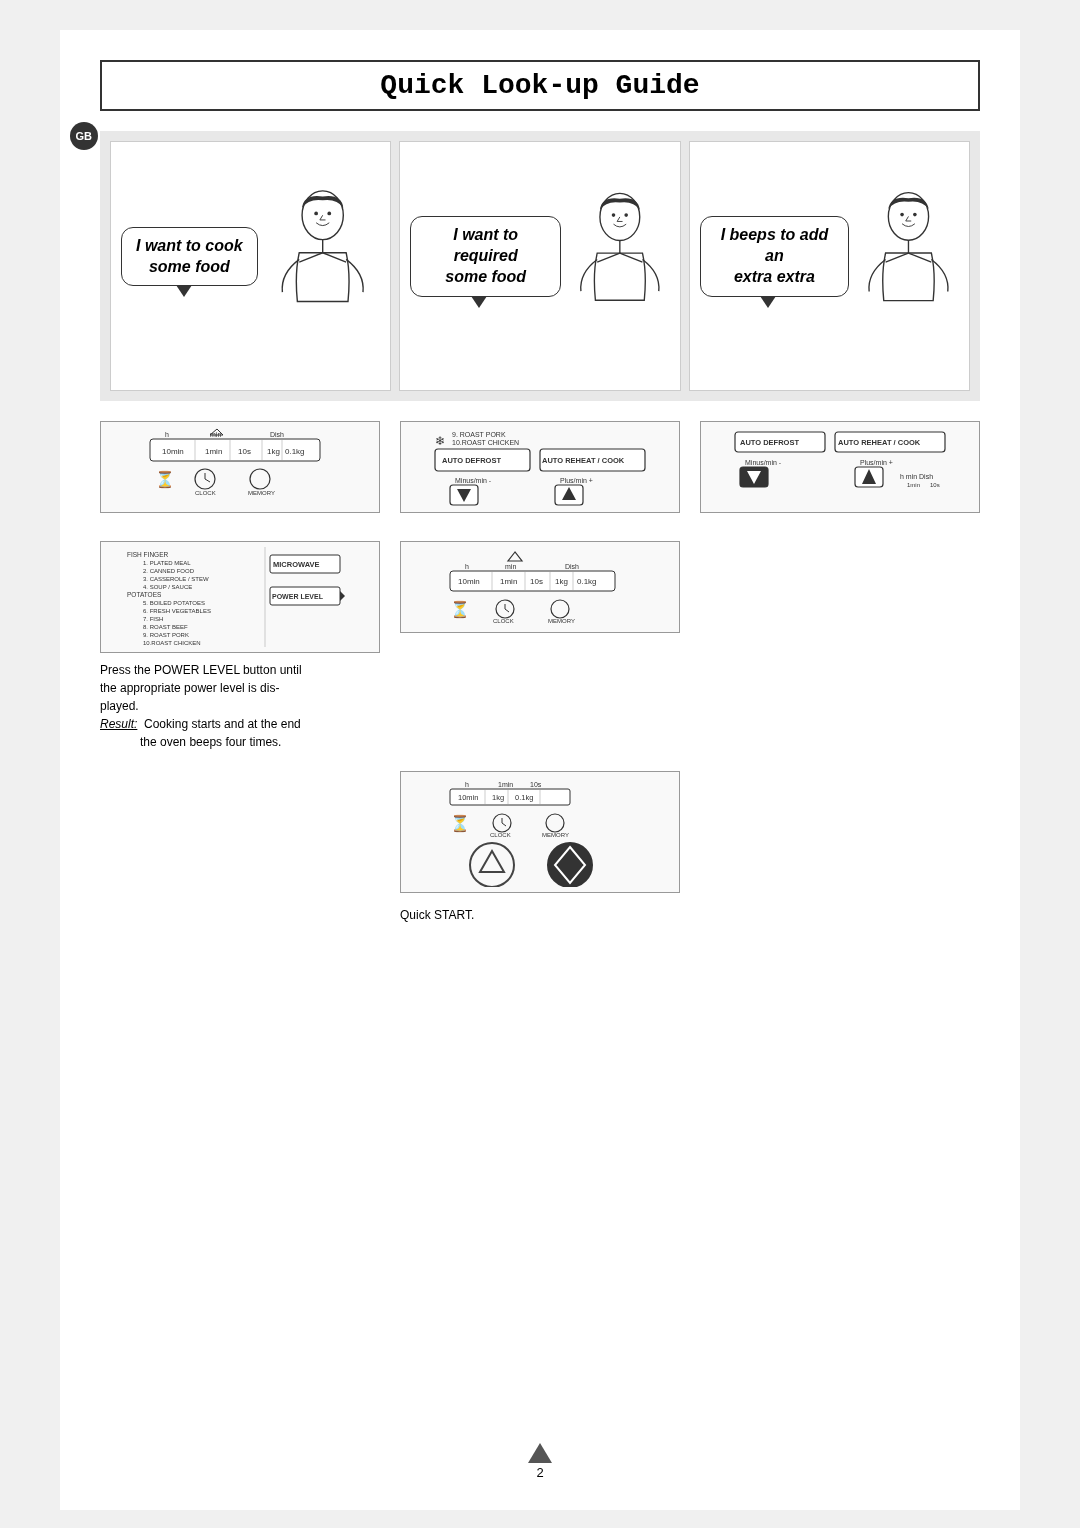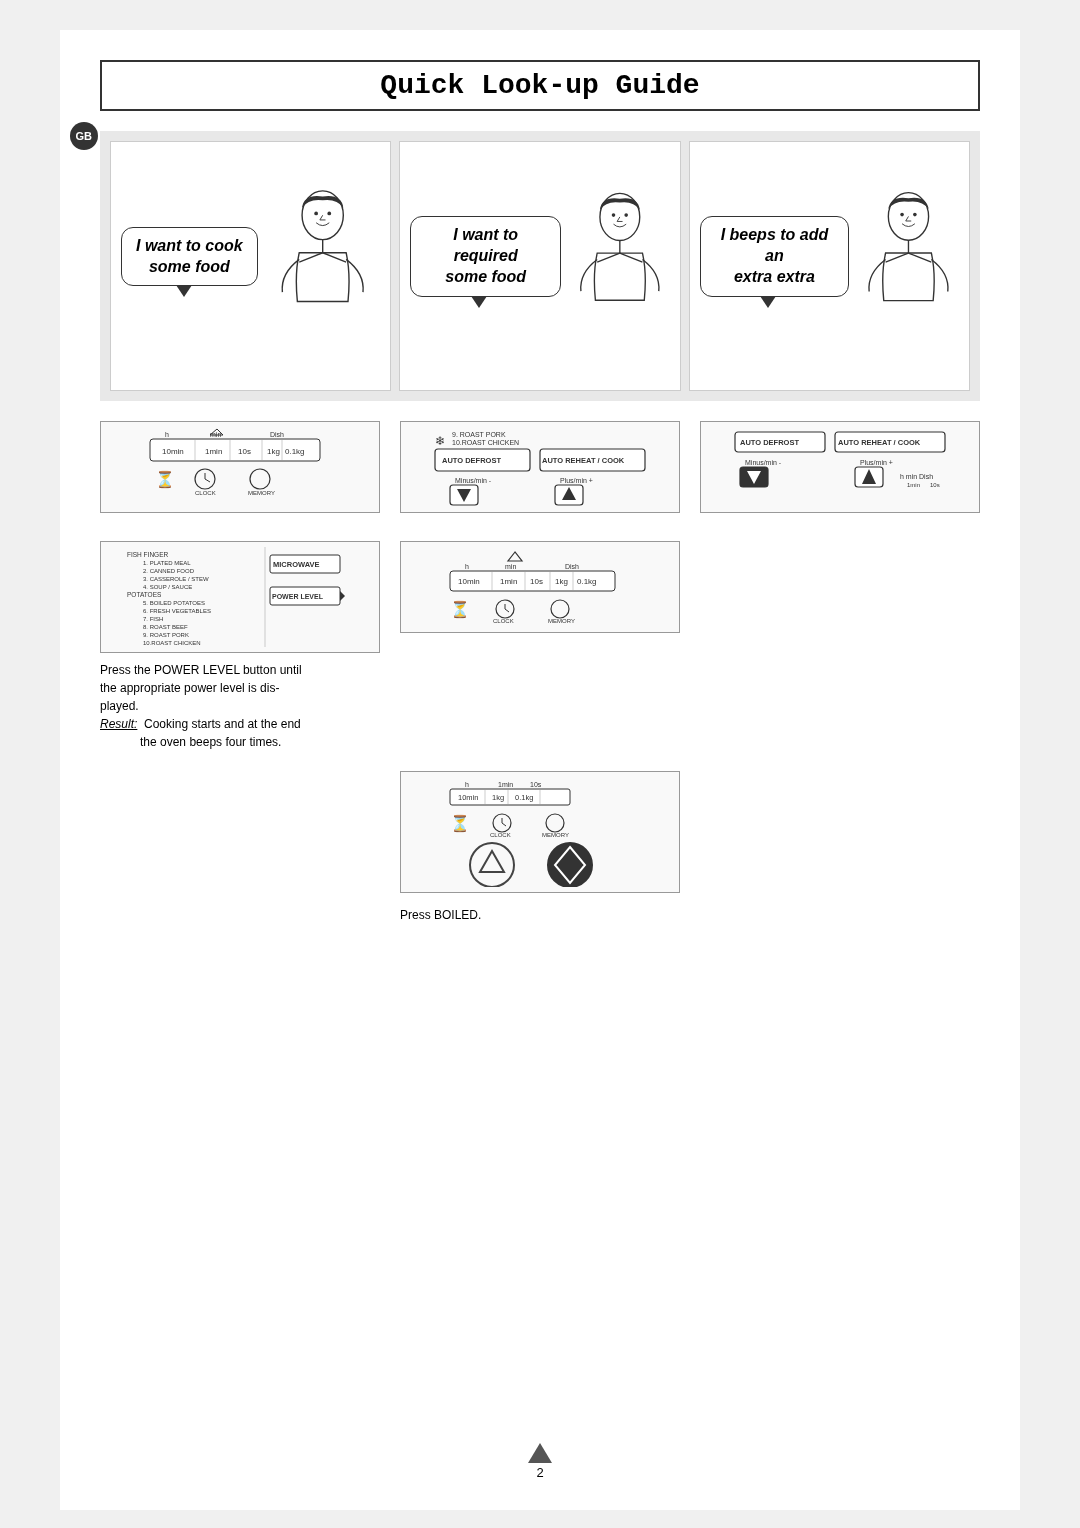--- a/index.html
+++ b/index.html
@@ -468,21 +468,21 @@
 
           <circle cx="140" cy="88" r="22" fill="#333" stroke="#333" stroke-width="2"></circle>
 
           <polygon points="140,70 155,88 140,106 125,88" fill="none" stroke="#fff" stroke-width="2"></polygon>
 
           <circle cx="62" cy="88" r="22" fill="none" stroke="#444" stroke-width="2"></circle>
 
           <polygon points="62,74 50,95 74,95" fill="none" stroke="#444" stroke-width="2"></polygon>
         </svg>
       </div>
-      <div class="press-start step-text">Press BOILED.</div>
+      <div class="press-start step-text">Quick START.</div>
     </div>
 
     <div class="col-right"></div>
 
   </div>
 
   
   <div class="page-number">
     <div class="triangle-icon"></div>
     <span>2</span>

